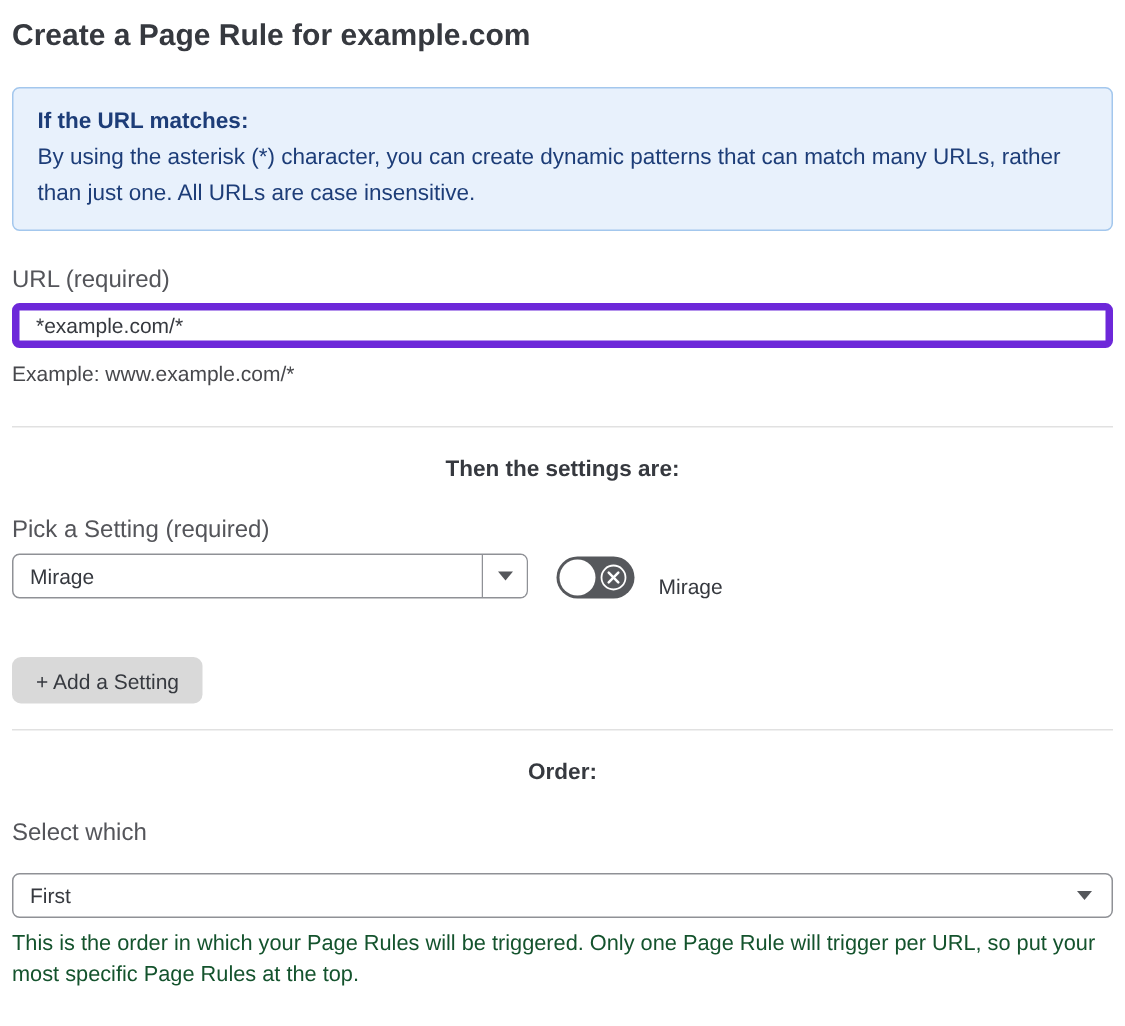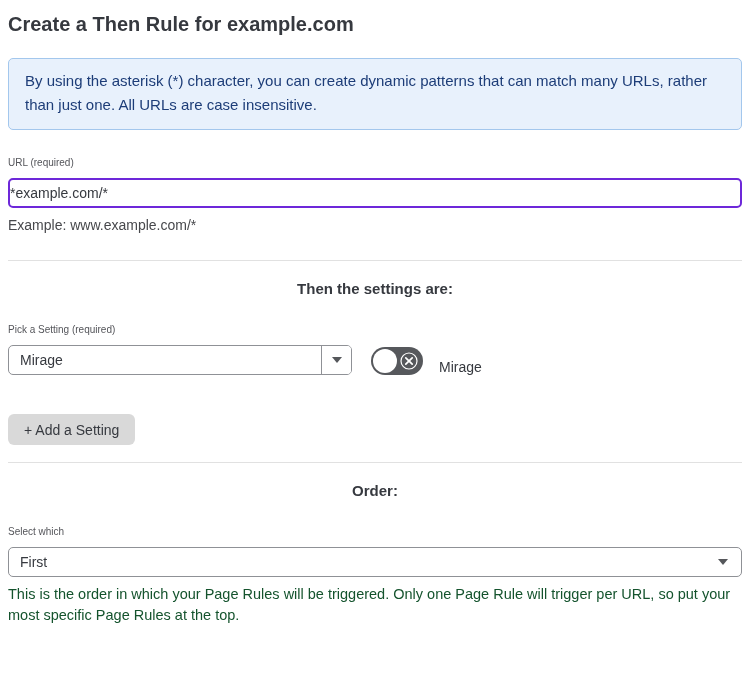--- a/index.html
+++ b/index.html
@@ -32,32 +32,32 @@
   }
   .info-heading { font-weight: bold; }
   .info-link {
     color: #2e63da;
     text-decoration: underline;
     cursor: pointer;
   }
   .info-link-suffix { color: #1d3d78; }
   .field-label {
     margin-top: 24px;
-    font-size: 10px;
+    font-size: 16px;
     color: #54555a;
     line-height: 17px;
   }
   .text-input {
     display: block;
     width: 100%;
     height: 30px;
     margin-top: 7px;
-    border: 2px solid #6d28d9;
+    border: 5px solid #6d28d9;
     border-radius: 5px;
-    padding: 0 0;
+    padding: 0 11px;
     font-size: 14px;
     font-family: "Liberation Sans", "DejaVu Sans", sans-serif;
     color: #36393f;
     background: #fff;
     outline: none;
   }
   .helper-text {
     margin-top: 7px;
     font-size: 14px;
     color: #47484c;
@@ -148,42 +148,43 @@
     height: 31px;
     padding: 10px 16px;
     border: none;
     border-radius: 6px;
     font-size: 14px;
     font-family: "Liberation Sans", "DejaVu Sans", sans-serif;
     cursor: pointer;
   }
   .btn-gray { background: #d9d9d9; color: #36393f; }
   .add-setting-btn { margin-top: 39px; }
-  .order-select { width: 100%; margin-top: 7px; }
+  .order-select { width: 100%; margin-top: 18px; }
   .order-select .plain-arrow {
     padding-right: 13px;
     display: flex;
     align-items: center;
   }
   .order-helper {
     margin-top: 7px;
     font-size: 14.5px;
     color: #14532d;
     line-height: 21px;
     max-width: 726px;
   }
 </style>
 </head>
 <body>
 
 <div class="page">
 
-  <h1 class="page-title">Create a Then Rule for example.com</h1>
+  <h1 class="page-title">Create a Page Rule for example.com</h1>
 
   <div class="info-box">
+    <div class="info-heading">If the URL matches:</div>
     <div class="info-body">By using the asterisk (*) character, you can create dynamic patterns that can match many URLs, rather than just one. All URLs are case insensitive.</div>
   </div>
 
   <div class="field-label">URL (required)</div>
   <input type="text" class="text-input" value="*example.com/*" style="">
   <div class="helper-text">Example: www.example.com/*</div>
 
   <hr class="divider">
 
   <div class="section-heading">Then the settings are:</div>

